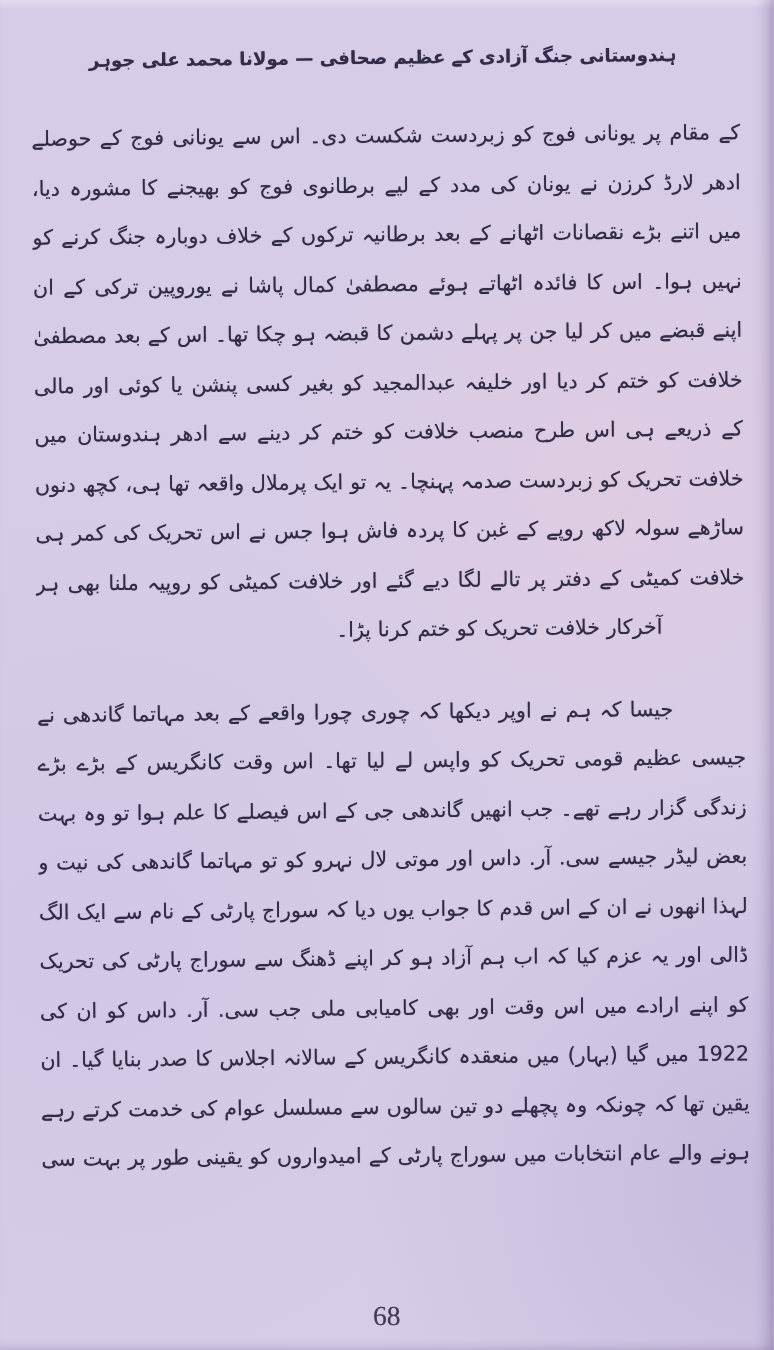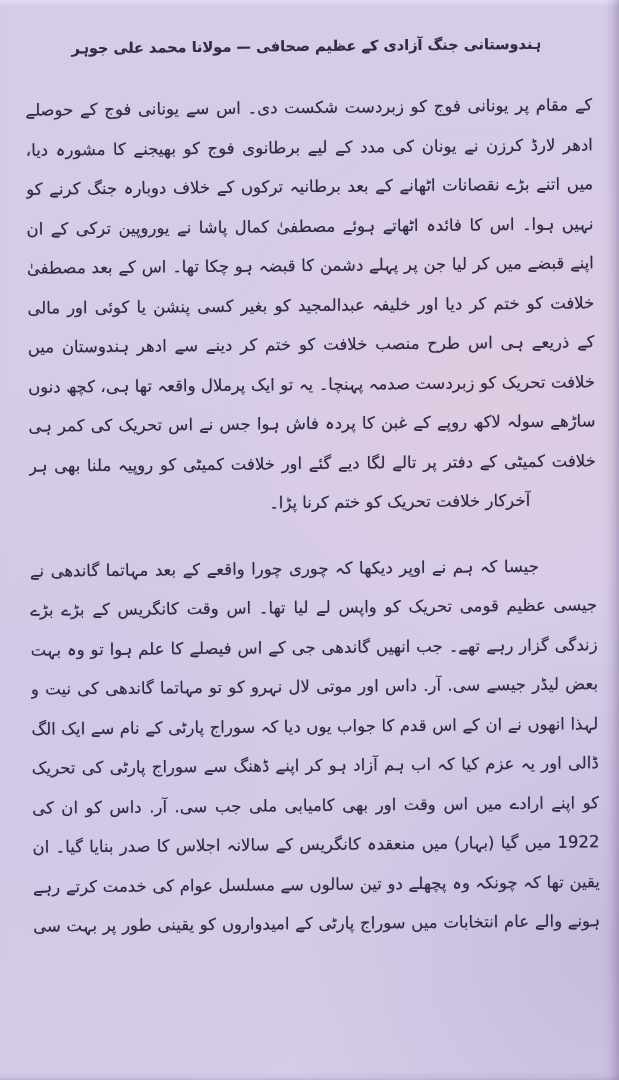--- a/index.html
+++ b/index.html
@@ -102,13 +102,14 @@
         <div class="line">ڈالی اور یہ عزم کیا کہ اب ہم آزاد ہو کر اپنے ڈھنگ سے سوراج پارٹی کی تحریک چلائیں گے۔ ان</div>
         <div class="line">کو اپنے ارادے میں اس وقت اور بھی کامیابی ملی جب سی. آر. داس کو ان کی رہائی کے بعد دسمبر</div>
         <div class="line">1922 میں گیا (بہار) میں منعقدہ کانگریس کے سالانہ اجلاس کا صدر بنایا گیا۔ ان رہنماؤں کو</div>
         <div class="line">یقین تھا کہ چونکہ وہ پچھلے دو تین سالوں سے مسلسل عوام کی خدمت کرتے رہے ہیں اس لیے آئندہ</div>
         <div class="line">ہونے والے عام انتخابات میں سوراج پارٹی کے امیدواروں کو یقینی طور پر بہت سی سیٹیں حاصل</div>
       </div>
 
     </div>
   </div>
 
+  <div class="page-number">68</div>
 </div>
 
 </body></html>

